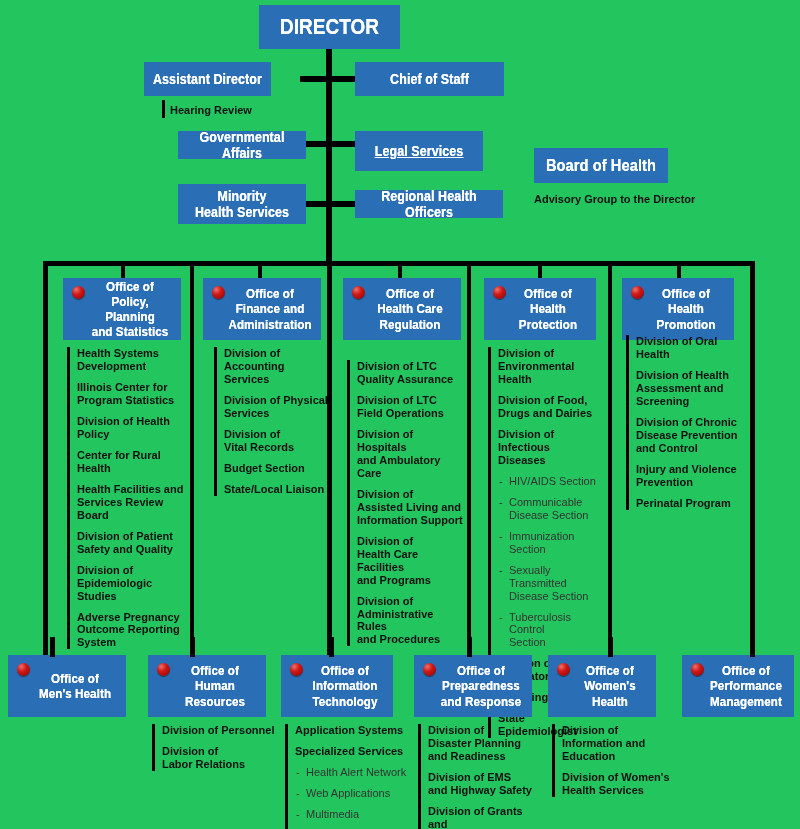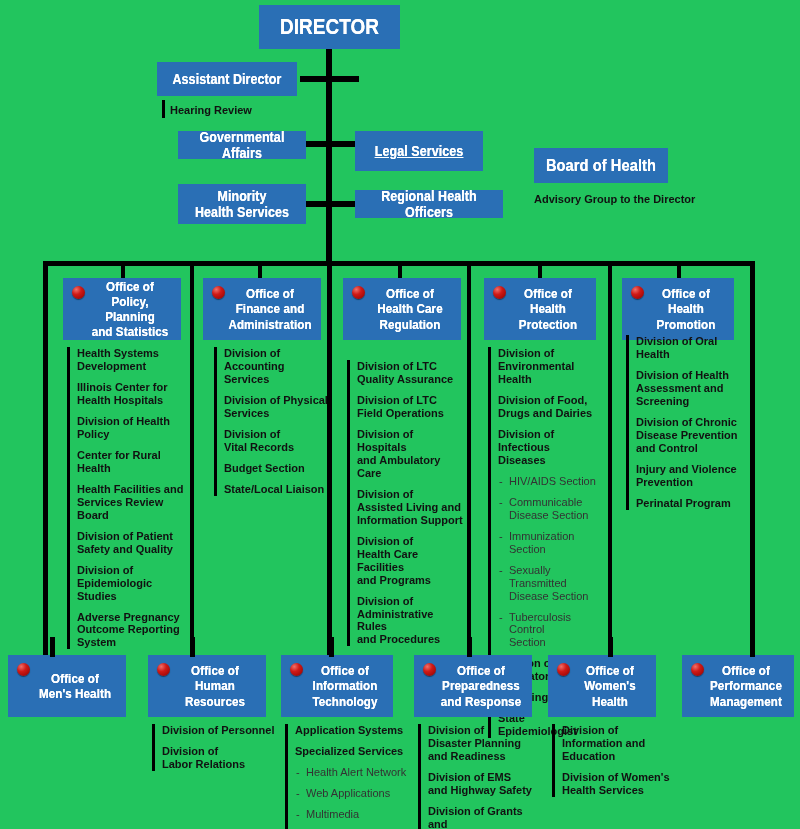--- a/index.html
+++ b/index.html
@@ -134,24 +134,27 @@
 
   <div class="line" style="left:190px; top:261px; width:4px; height:395px;"></div>
   <div class="line" style="left:327px; top:261px; width:5px; height:395px;"></div>
   <div class="line" style="left:467px; top:261px; width:4px; height:395px;"></div>
   <div class="line" style="left:608px; top:261px; width:4px; height:395px;"></div>
 
   <div class="box director" style="left:259px; top:5px; width:141px; height:44px;">
     <span class="lbl">DIRECTOR</span>
   </div>
 
-  <div class="box staff" style="left:157px; top:62px; width:140px; height:34px;">
+  <div class="box staff" style="left:144px; top:62px; width:127px; height:34px;">
     <span class="lbl">Assistant Director</span>
   </div>
 
+  <div class="box staff" style="left:355px; top:62px; width:149px; height:34px;">
+    <span class="lbl">Chief of Staff</span>
+  </div>
 
   <div class="caption" style="left:170px; top:104px;">Hearing Review</div>
 
   <div class="box staff" style="left:178px; top:131px; width:128px; height:28px;">
     <span class="lbl">Governmental Affairs</span>
   </div>
 
   <div class="box staff" style="left:355px; top:131px; width:128px; height:40px;text-decoration:underline;">
     <span class="lbl">Legal Services</span>
   </div>
@@ -175,21 +178,21 @@
       <div class="box office" style="left: 63px; top: 278px; width: 118px; height: 62px;">
         <span class="pin"></span>
         <span class="lbl">Office of
 Policy, Planning
 and Statistics</span>
       </div>
       <div class="sublist" style="left: 67px; top: 347px; width: 118px;">
         <div class="item">Health Systems
 Development</div>
         <div class="item">Illinois Center for
-Health Hospitals</div>
+Program Statistics</div>
         <div class="item">Division of Health
 Policy</div>
         <div class="item">Center for Rural Health</div>
         <div class="item">Health Facilities and
 Services Review Board</div>
         <div class="item">Division of Patient
 Safety and Quality</div>
         <div class="item">Division of
 Epidemiologic Studies</div>
         <div class="item">Adverse Pregnancy

